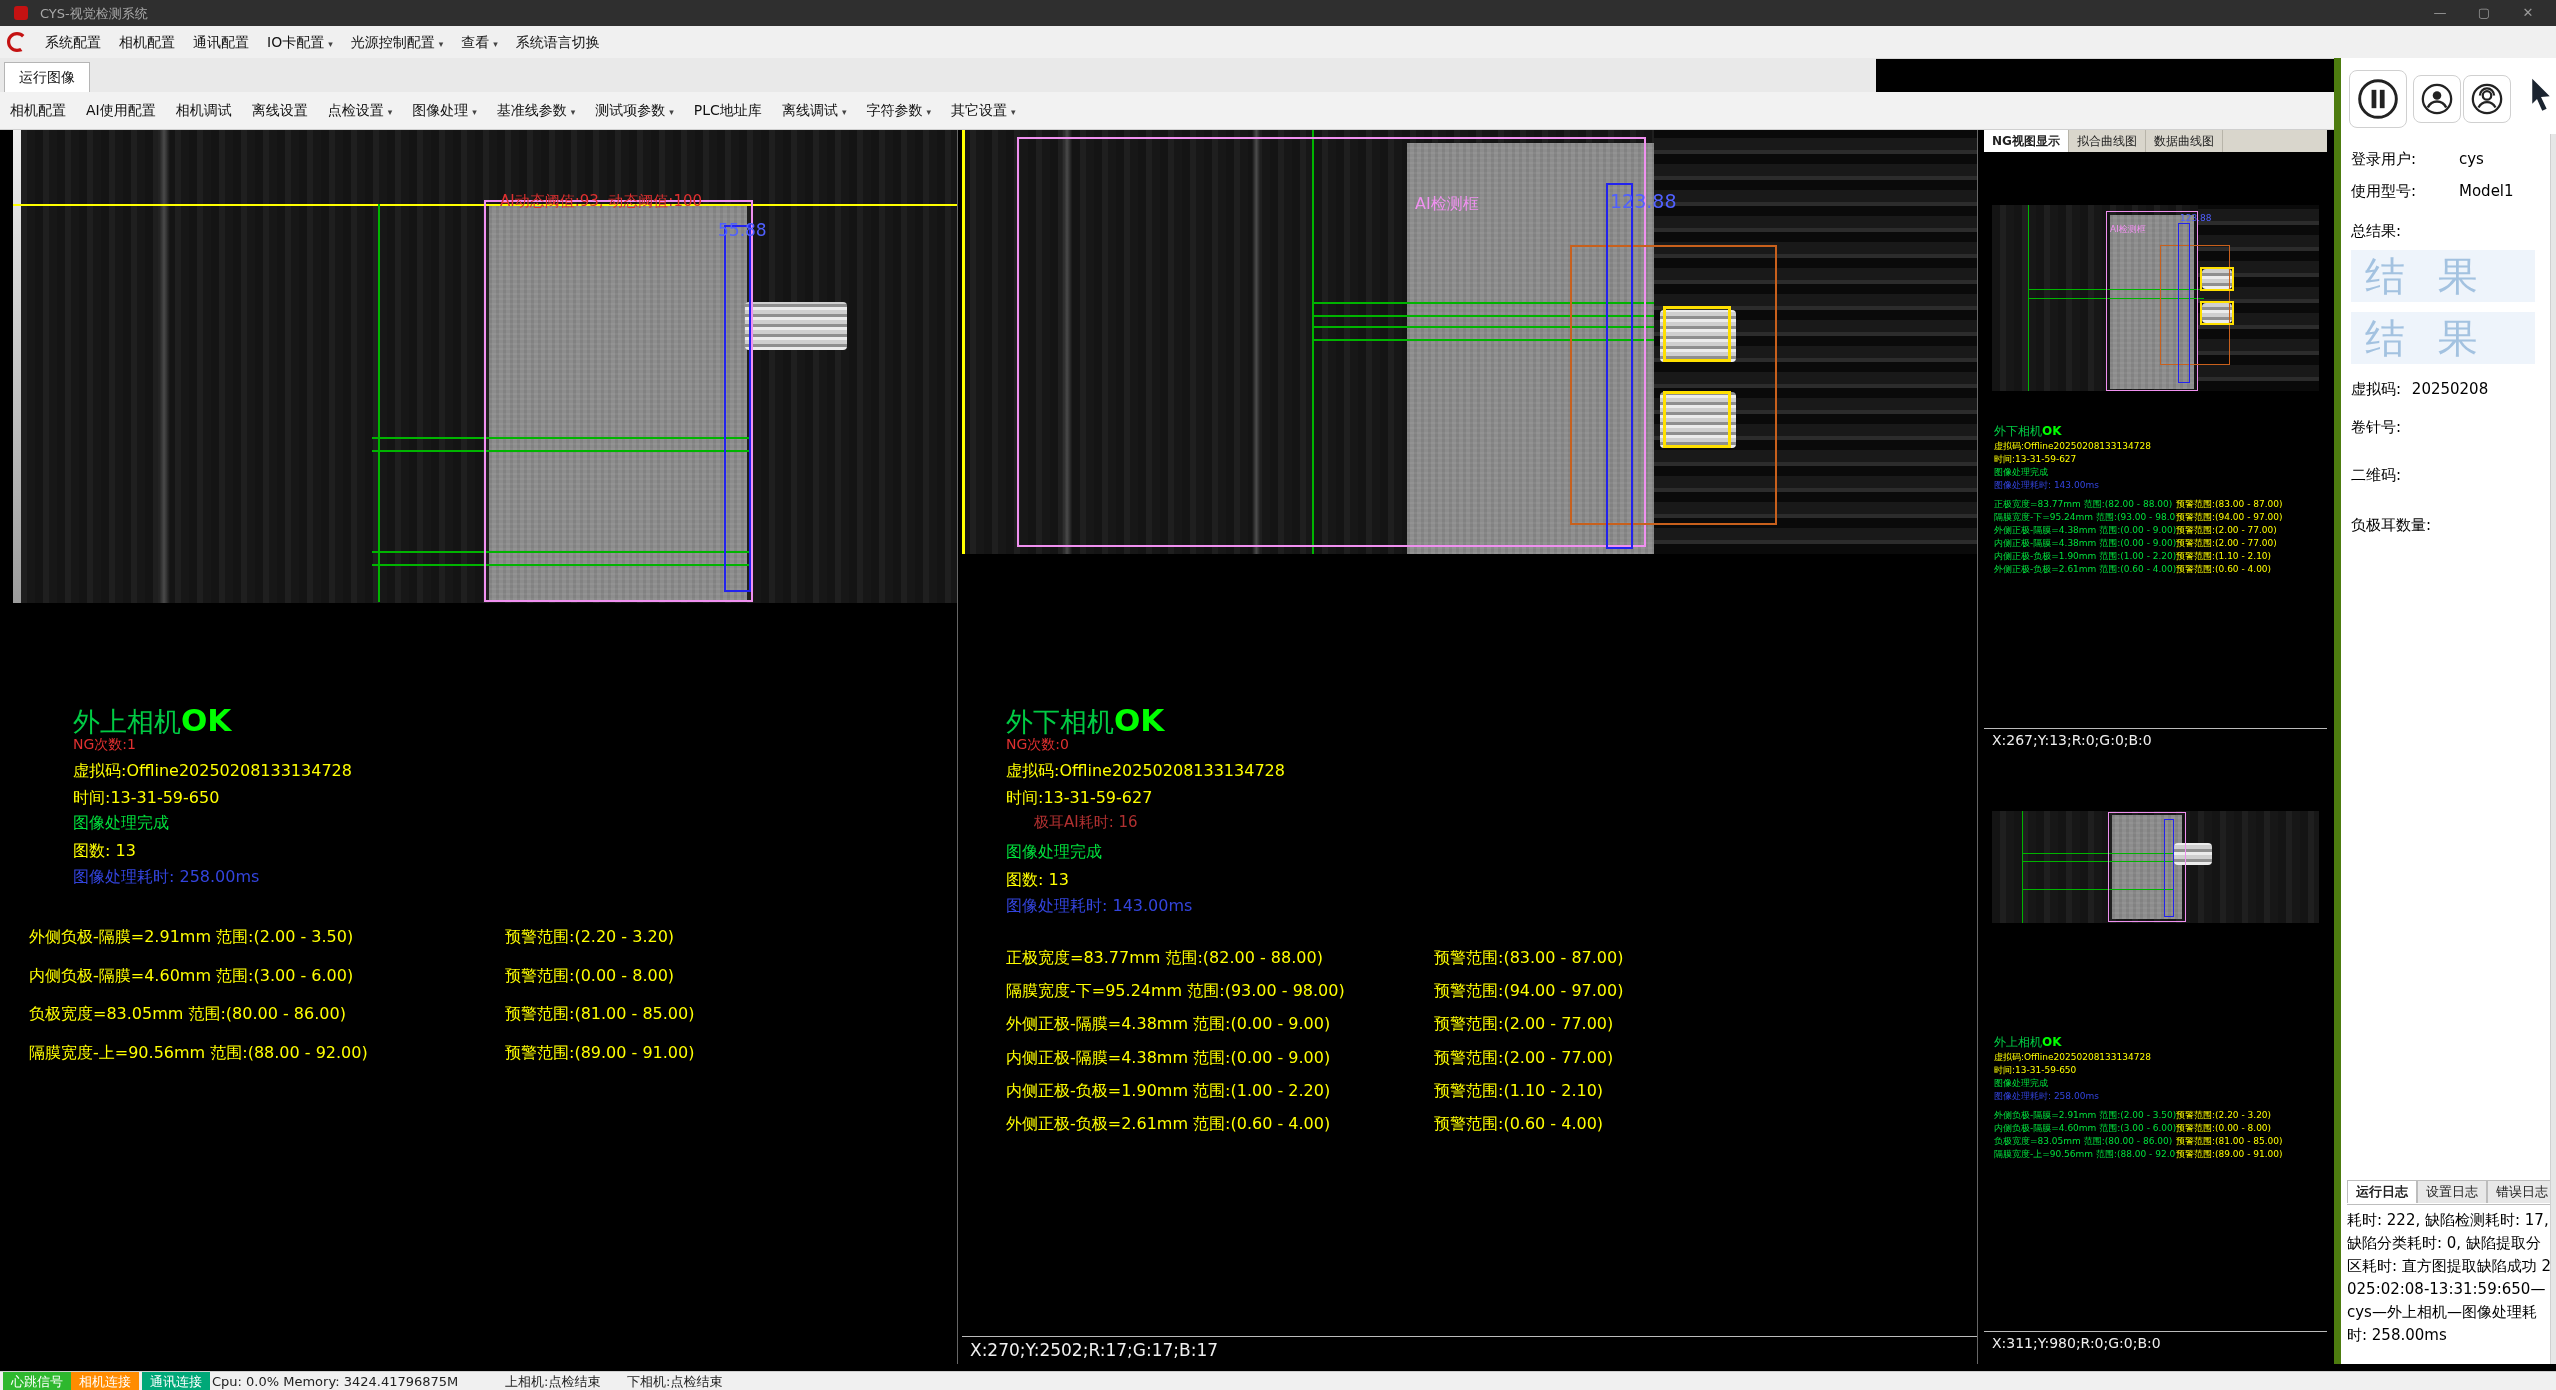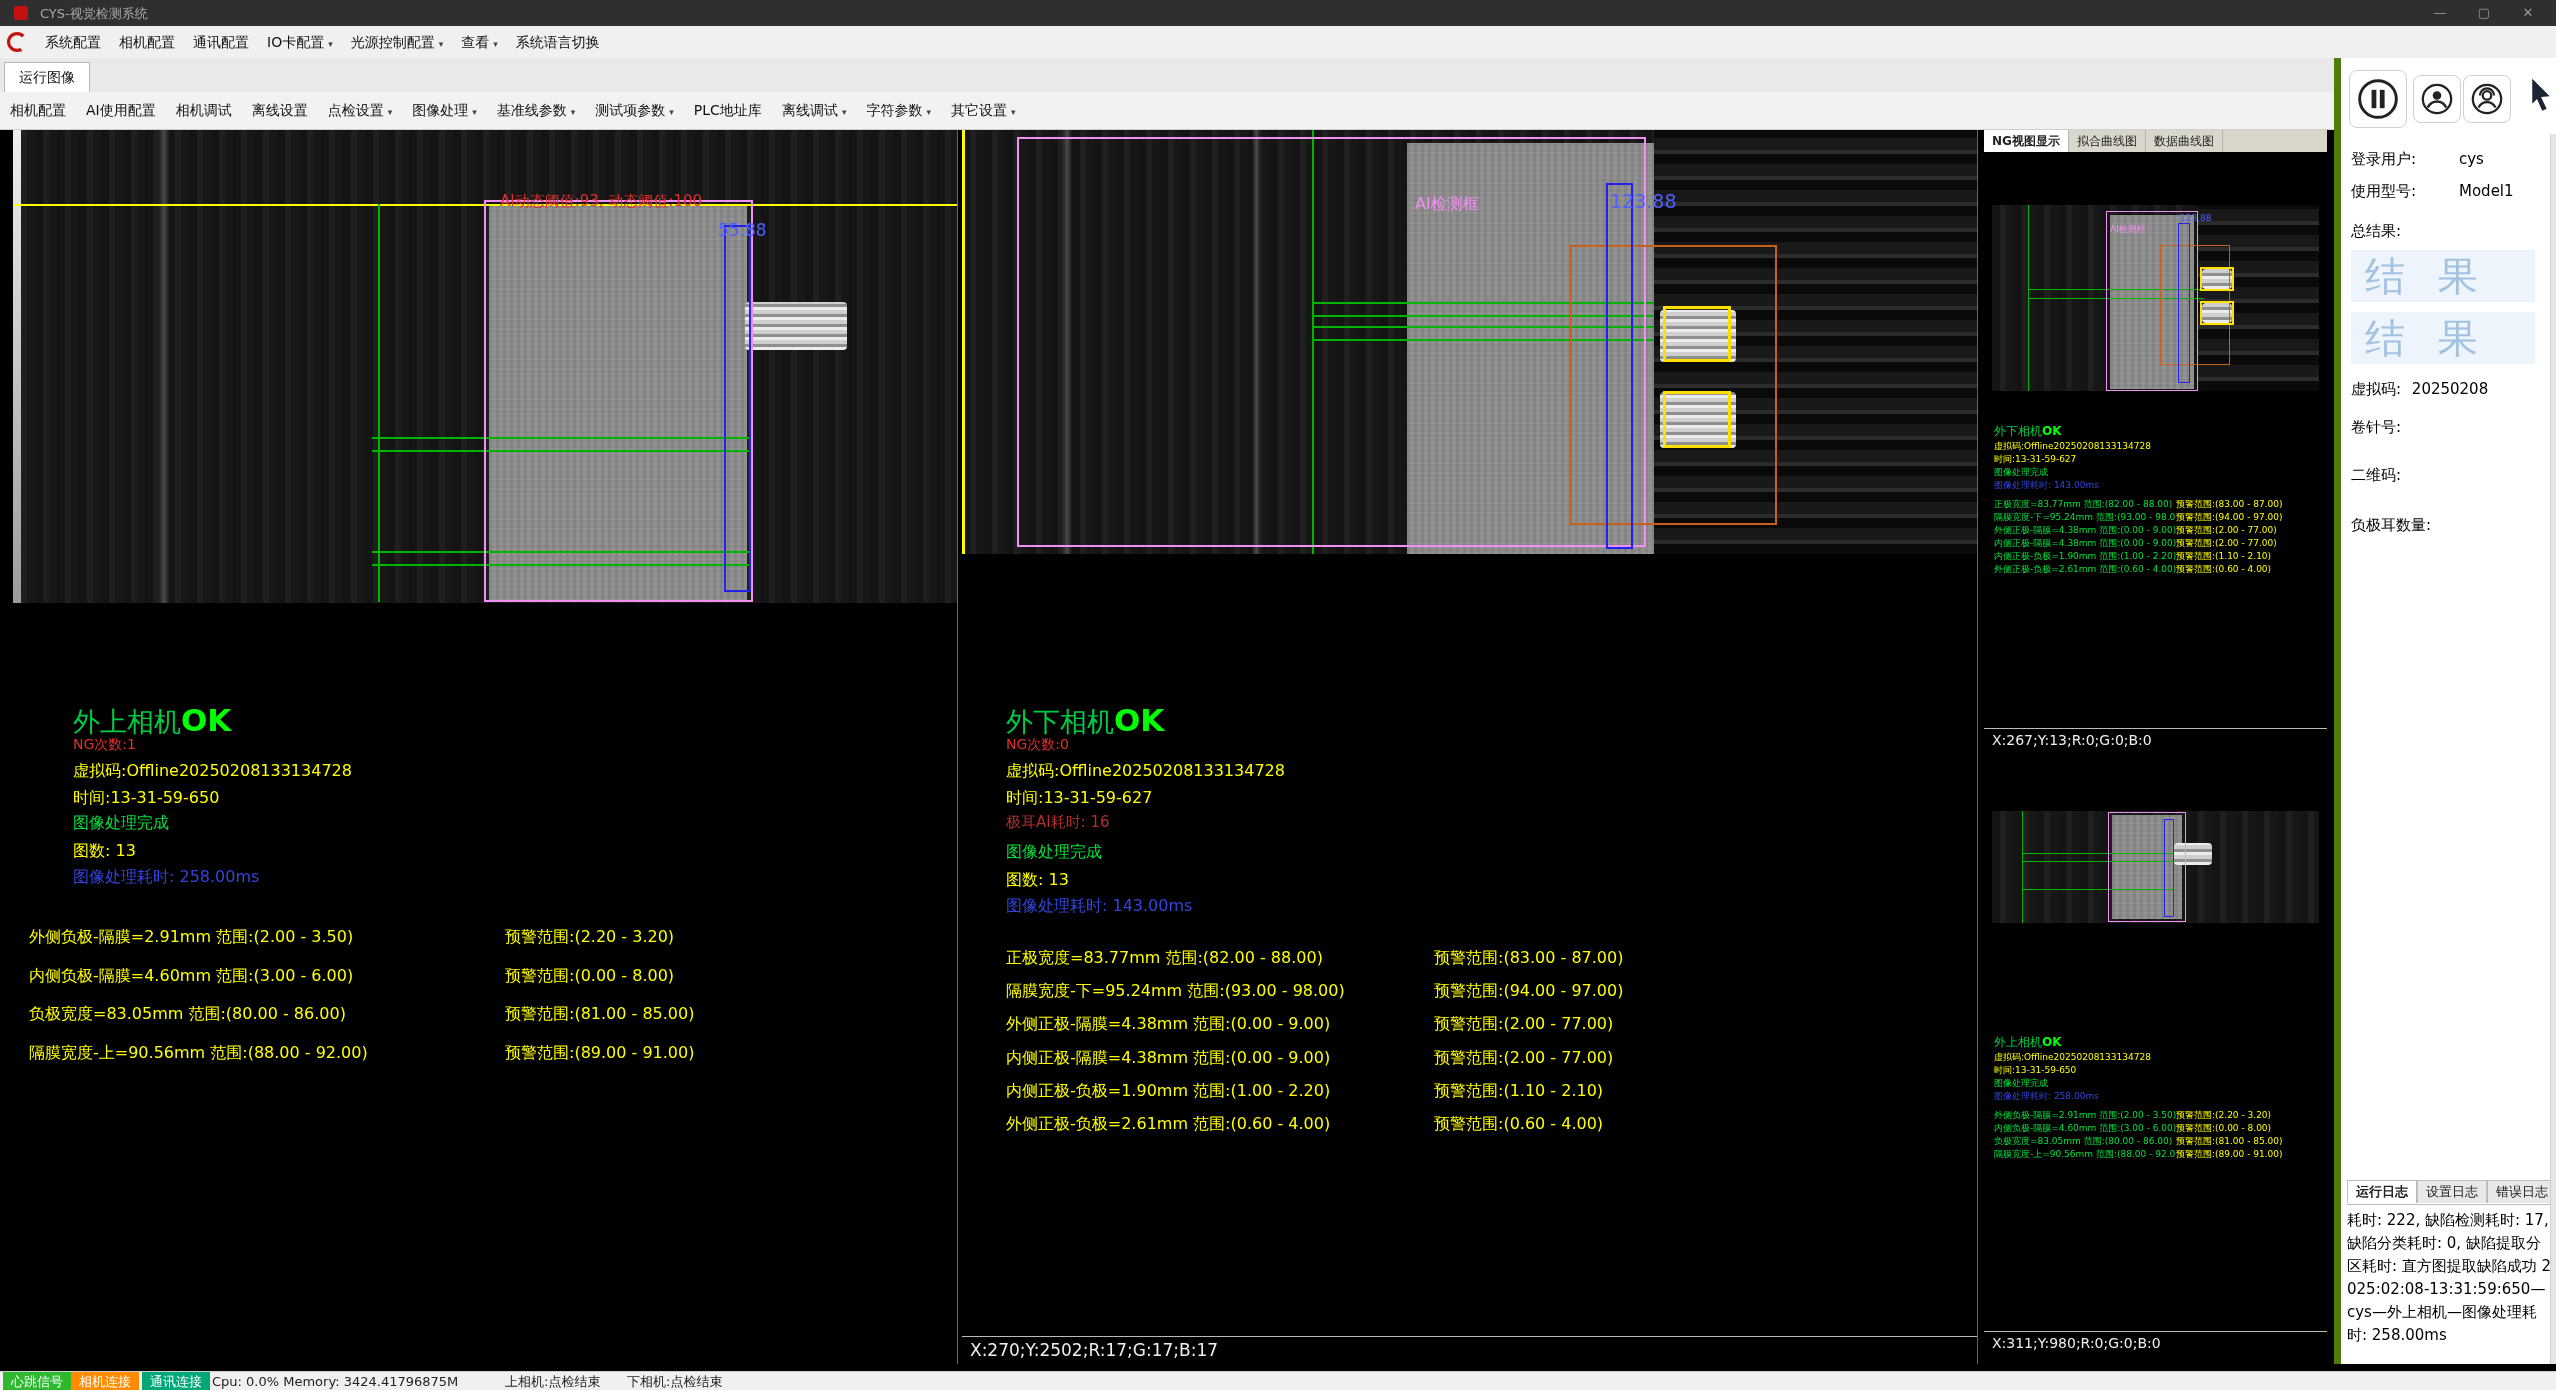--- a/index.html
+++ b/index.html
@@ -10,21 +10,21 @@
             color:#a8a8a8;font-size:13px;}
   .title-text{position:absolute;left:40px;top:5px;}
   .app-icon{position:absolute;left:14px;top:6px;width:14px;height:14px;background:#c41212;border-radius:3px;}
   .win-btns{position:absolute;right:6px;top:0;height:26px;display:flex;}
   .win-btn{width:44px;height:26px;line-height:26px;text-align:center;color:#9a9a9a;font-size:13px;cursor:default;}
   .menubar{position:absolute;left:0;top:26px;width:2556px;height:32px;background:#f0f0f0;
            border-bottom:1px solid #d8d8d8;display:flex;align-items:center;font-size:14px;color:#111;}
   .logo{width:24px;height:24px;margin:0 7px 0 5px;}
   .menu-item{padding:0 9px;height:32px;line-height:32px;cursor:default;}
   .arr::after{content:"▾";font-size:9px;margin-left:4px;color:#444;}
-  .tabrow{position:absolute;left:0;top:58px;width:2334px;height:34px;background:#e9e9e9;border-bottom:1px solid #cfcfcf;}
+  .tabrow{position:absolute;left:0;top:58px;width:1876px;height:34px;background:#e9e9e9;border-bottom:1px solid #cfcfcf;}
   .run-tab{position:absolute;left:4px;top:4px;height:29px;line-height:29px;padding:0 14px;background:#fff;
            border:1px solid #b5b5b5;border-bottom:none;font-size:14px;color:#111;}
   .toolbar{position:absolute;left:0;top:92px;width:2334px;height:37px;background:#f2f2f2;
            border-bottom:1px solid #cfcfcf;display:flex;align-items:center;font-size:14px;color:#111;}
   .tool-item{padding:0 10px;height:37px;line-height:37px;cursor:default;}
   
   .cam{position:absolute;top:130px;height:1234px;background:#000;border-right:1px solid #666;}
   .photo{position:absolute;overflow:hidden;}
   .machine-v{background:repeating-linear-gradient(90deg,#141414 0 8px,#1f1f1f 8px 14px,#171717 14px 22px);}
   .vband{position:absolute;top:0;height:100%;background:linear-gradient(90deg,rgba(255,255,255,0),rgba(255,255,255,.22),rgba(255,255,255,0));}
@@ -41,21 +41,21 @@
   .hline{position:absolute;}
   .vline{position:absolute;}
   .l-yellow{background:#ffff00;}
   .l-green{background:#00b400;}
   .ov{position:absolute;white-space:nowrap;}
   .c-yellow{color:#ffff00;}
   .c-green{color:#00e03c;}
   .c-title{color:#00cc44;}
   .c-ok{color:#00ff00;}
   .c-red{color:#e03030;}
-  .c-dred{color:#b03030;}
+  .c-dred{color:#b03030;margin-left:28px;}
   .c-blue{color:#3344dd;}
   .c-lblue{color:#5060ff;}
   .c-pink{color:#f090f0;margin-top:20px;}
   .cam-status{position:absolute;left:0;right:0;bottom:0;height:27px;line-height:27px;border-top:1px solid #bbb;
               background:#000;color:#efefef;font-size:17px;padding-left:8px;}
   .meas .mrow{display:flex;font-size:16px;color:#ffff00;white-space:nowrap;}
   
   #ngCol{position:absolute;left:1984px;top:130px;width:343px;height:1234px;background:#000;}
   .ng-tabs{position:absolute;left:0;top:0;width:343px;height:22px;background:#d9d6cc;display:flex;font-size:12px;color:#222;}
   .ng-tab{padding:0 8px;height:22px;line-height:22px;background:#d9d6cc;border-right:1px solid #b8b5aa;cursor:default;}

